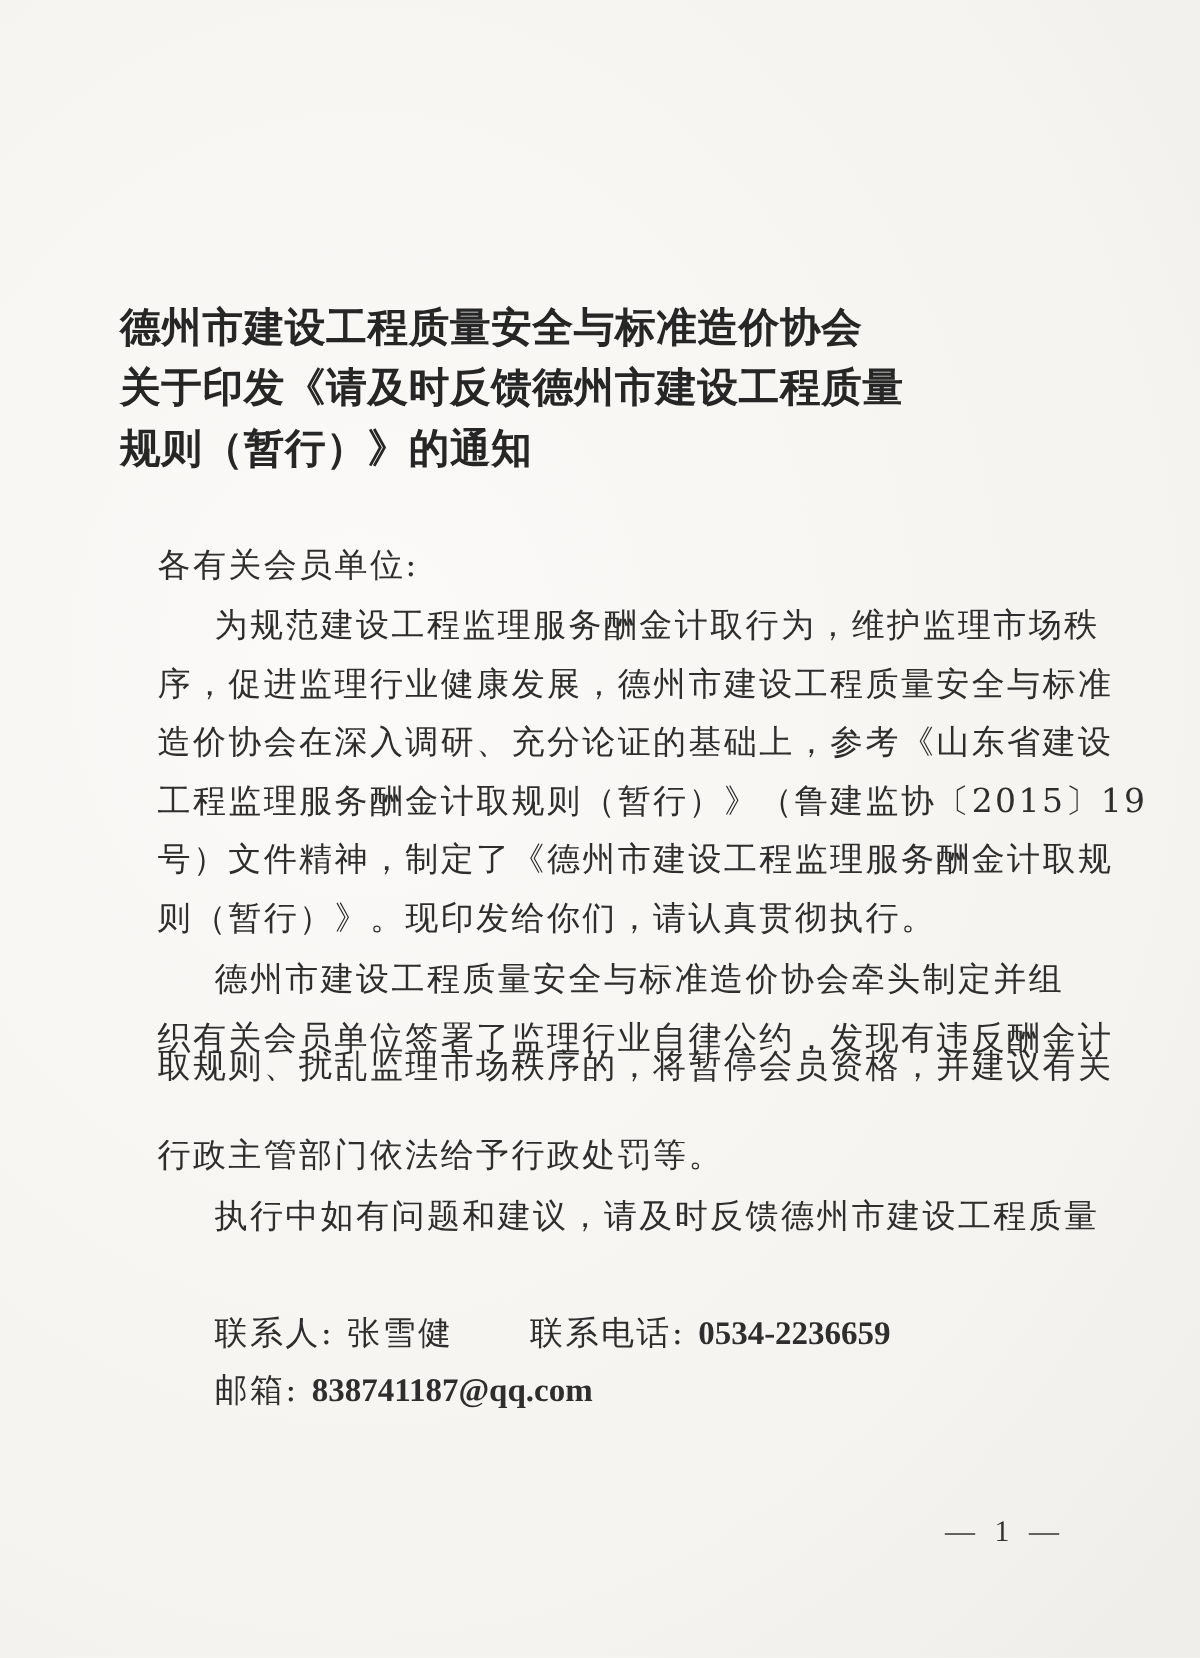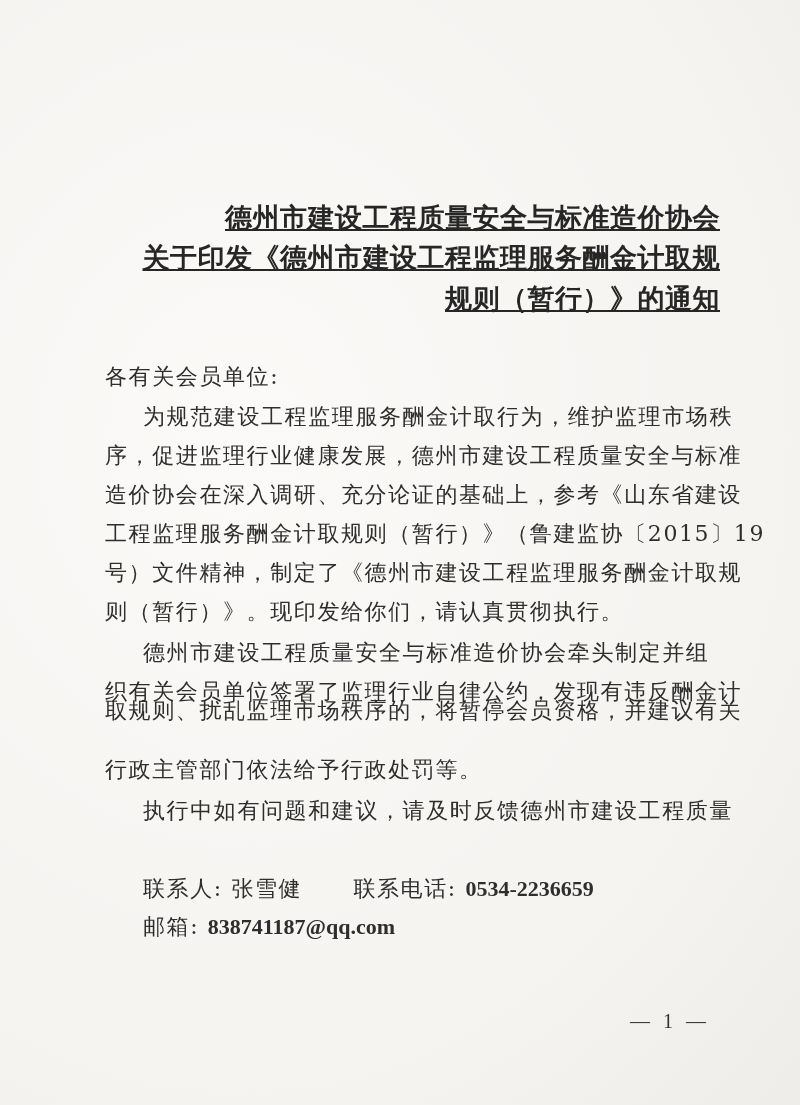--- a/index.html
+++ b/index.html
@@ -8,25 +8,24 @@
       background: #f7f6f3;
       position: relative;
       font-family: "DejaVu Serif", "Liberation Serif", serif;
       color: #2b2b2b;
     }
     .page {
       position: absolute; left: 0; top: 0; width: 800px; height: 1105px;
       background: radial-gradient(ellipse at 30% 40%, #fbfaf8 0%, #f4f3f0 70%, #eeede9 100%);
     }
     .title {
-      position: absolute; left: 80px; width: 640px; text-align: right;
+      position: absolute; left: 80px; width: 640px; text-align: left;
       font-family: "DejaVu Sans", "Liberation Sans", sans-serif;
       font-weight: bold; font-size: 27px; letter-spacing: 0.5px;
       color: #262626;
-      text-decoration: underline;
     }
     .t1 { top: 200px; }
     .t2 { top: 240px; }
     .t3 { top: 281px; }
     .line {
       position: absolute; left: 105px; width: 600px;
       font-size: 22px; letter-spacing: 1.6px; white-space: nowrap;
       color: #2e2e2e;
     }
     .indent { left: 143px; }
@@ -35,21 +34,21 @@
       position: absolute; left: 630px; top: 1010px;
       font-family: "Liberation Serif", serif; font-size: 20px; color: #333;
       letter-spacing: 4px;
     }
   </style>
 </head>
 <body>
 
 <div class="page">
   <div class="title t1">德州市建设工程质量安全与标准造价协会</div>
-  <div class="title t2">关于印发《德州市建设工程监理服务酬金计取规</div>
+  <div class="title t2">关于印发《请及时反馈德州市建设工程质量</div>
   <div class="title t3">规则（暂行）》的通知</div>
 
   <div class="line" style="top:362px">各有关会员单位:</div>
 
   <div class="line indent" style="top:402px">为规范建设工程监理服务酬金计取行为，维护监理市场秩</div>
   <div class="line" style="top:441px">序，促进监理行业健康发展，德州市建设工程质量安全与标准</div>
   <div class="line" style="top:480px">造价协会在深入调研、充分论证的基础上，参考《山东省建设</div>
   <div class="line" style="top:519px">工程监理服务酬金计取规则（暂行）》（鲁建监协〔2015〕19</div>
   <div class="line" style="top:558px">号）文件精神，制定了《德州市建设工程监理服务酬金计取规</div>
   <div class="line" style="top:597px">则（暂行）》。现印发给你们，请认真贯彻执行。</div>

